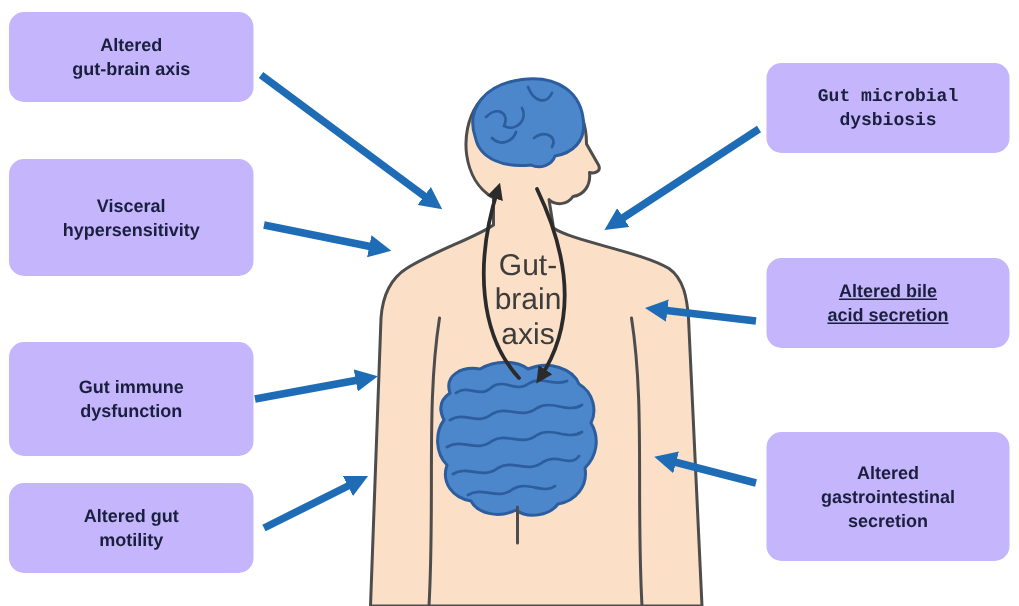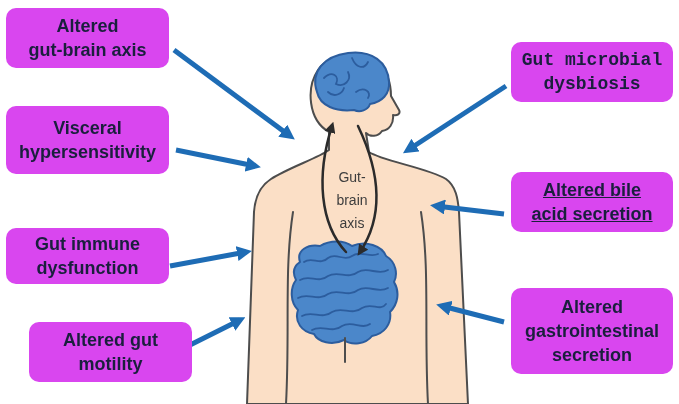--- a/index.html
+++ b/index.html
@@ -2,36 +2,36 @@
 <html><head>
 <meta charset="utf-8">
 <style>
   html,body { margin:0; padding:0; }
   .canvas {
     position:relative; width:679px; height:404px; background:#ffffff;
     overflow:hidden; font-family:"Liberation Sans", sans-serif;
   }
   .scene { position:absolute; left:0; top:0; width:679px; height:404px; }
   .box {
-    position:absolute; background:#d946ef; border-radius:10px;
+    position:absolute; background:#c4b5fd; border-radius:10px;
     display:flex; align-items:center; justify-content:center;
     text-align:center; color:#1a1f3d; font-weight:bold;
-    font-size:18px; line-height:1.35;
+    font-size:12px; line-height:1.35;
   }
   .box-label { white-space:pre-line; }
   .b-l1 { left:6px;  top:8px;   width:163px; height:60px; }
-  .b-l2 { left:6px;  top:106px; width:163px; height:68px; }
-  .b-l3 { left:6px;  top:228px; width:163px; height:56px; }
-  .b-l4 { left:6px;  top:322px; width:163px; height:60px;margin-left:23px; }
+  .b-l2 { left:6px;  top:106px; width:163px; height:78px; }
+  .b-l3 { left:6px;  top:228px; width:163px; height:76px; }
+  .b-l4 { left:6px;  top:322px; width:163px; height:60px; }
   .b-r1 { left:511px; top:42px;  width:162px; height:60px;font-family:Liberation Mono, monospace; }
   .b-r2 { left:511px; top:172px; width:162px; height:60px;text-decoration:underline; }
   .b-r3 { left:511px; top:288px; width:162px; height:86px; }
   .axis-label {
     position:absolute; left:318px; top:166px; width:68px;
-    text-align:center; font-size:14px; line-height:23px;
+    text-align:center; font-size:20px; line-height:23px;
     color:#3d3d3d; white-space:pre-line;
   }
   .body-shape { fill:#fbdfc6; stroke:#4d4d4d; stroke-width:2; stroke-linejoin:round; }
   .inner-line { fill:none; stroke:#4d4d4d; stroke-width:2; stroke-linecap:round; }
   .organ { fill:#4b87ca; stroke:#2c5d9e; stroke-width:2; stroke-linejoin:round; }
   .organ-squiggle { fill:none; stroke:#2c5d9e; stroke-width:1.8; stroke-linecap:round; }
   .axis-arrow { fill:none; stroke:#2b2b2b; stroke-width:2.5; stroke-linecap:round; }
   .blue-arrow { stroke:#1e6cb5; stroke-width:5; }
 </style>
 </head>

